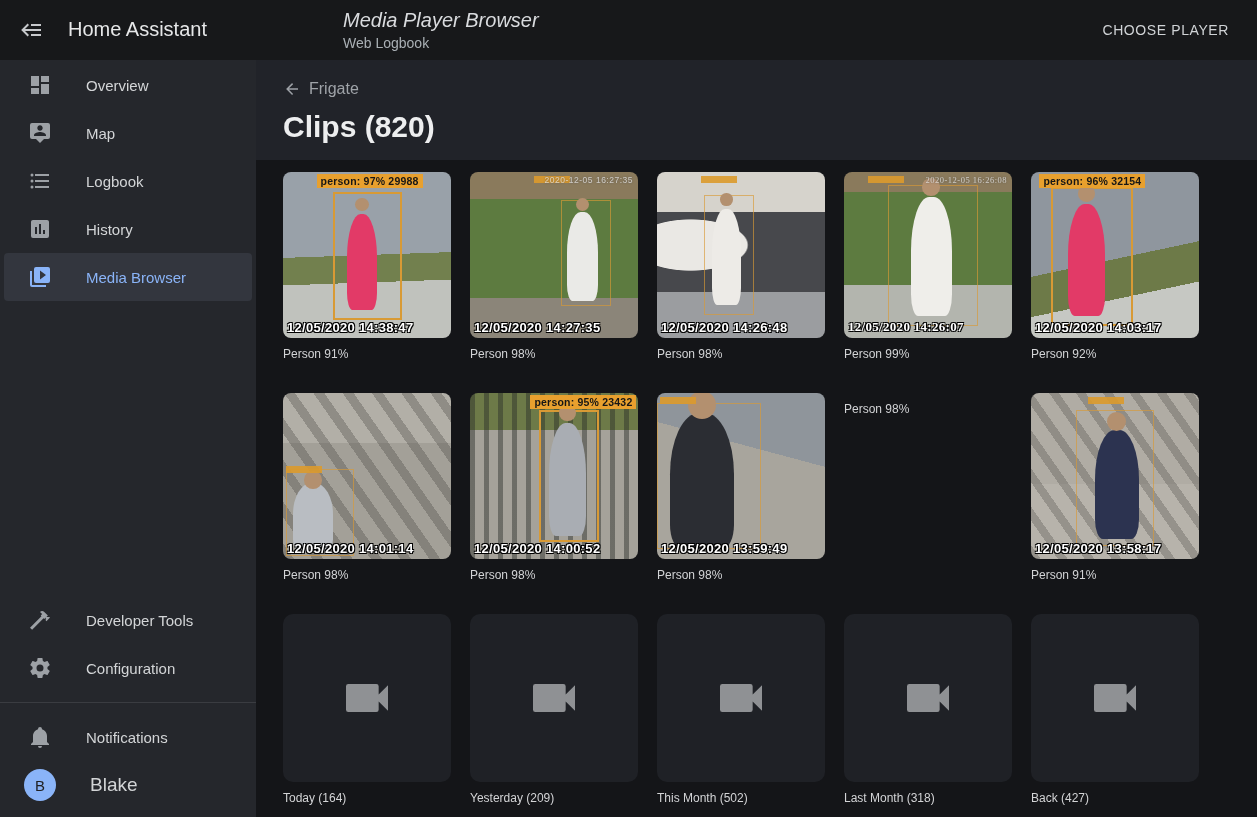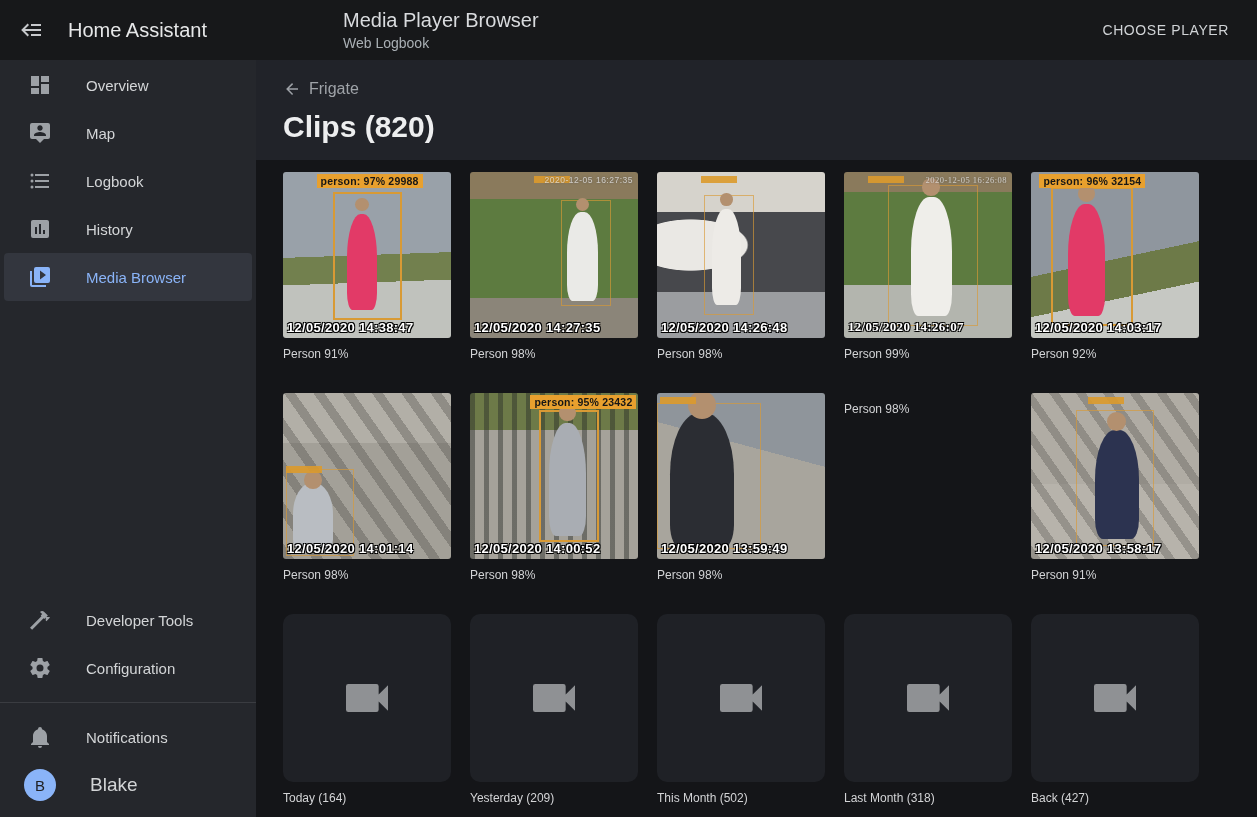--- a/index.html
+++ b/index.html
@@ -2,25 +2,25 @@
 <html><head>
 <meta charset="utf-8">
 <style>
   * { box-sizing: border-box; margin: 0; padding: 0; }
   html,body { width:1257px; height:817px; overflow:hidden; background:#141518;
     font-family:"Liberation Sans", sans-serif; -webkit-font-smoothing:antialiased; }
 
   
   .appbar { position:absolute; left:0; top:0; width:1257px; height:60px;
     background:#17181a; display:flex; align-items:center; z-index:5; }
-  .appbar-left { width:256px; display:flex; align-items:center; gap:24px; padding-left:20px; flex:none; }
+  .appbar-left { width:256px; display:flex; align-items:flex-start; gap:24px; padding-left:20px; flex:none; }
   .menu-btn { width:24px; height:24px; cursor:pointer; flex:none; }
   .app-name { font-size:20px; color:#e6e7e8; font-weight:400; white-space:nowrap; }
   .title-block { margin-left:87px; }
-  .title-main { font-size:20px; color:#d9dbde; font-weight:400; }
+  .title-main { font-size:20px; color:#d9dbde; font-weight:400;font-style:italic; }
   .title-sub { font-size:14px; color:#aab0b5; margin-top:3px; }
   .choose-player { margin-left:auto; margin-right:20px; font-size:14px; font-weight:500;
     letter-spacing:.6px; color:#d0d3d6; cursor:pointer; padding:8px 8px; }
 
   
   .sidebar { position:absolute; left:0; top:60px; width:256px; height:757px;
     background:#25272c; display:flex; flex-direction:column; z-index:4; }
   .nav { padding-top:1px; }
   .nav-item { height:48px; display:flex; align-items:center; gap:34px;
     padding-left:24px; margin:0 4px; border-radius:4px; cursor:pointer; }
@@ -42,21 +42,21 @@
   .content { position:absolute; left:256px; top:60px; width:1001px; height:757px; }
   .content-header { height:100px; background:#212329; padding:20px 0 0 27px; }
   .breadcrumb { display:flex; align-items:center; gap:8px; cursor:pointer; width:max-content; }
   .breadcrumb svg { width:18px; height:18px; fill:#9da1a6; }
   .breadcrumb .lbl { font-size:16px; color:#9fa3a8; }
   .page-title { margin-top:12px; font-size:30px; font-weight:700; color:#edeeef; }
 
   .content-body { padding:12px 0 0 27px; background:#141518; height:657px; }
   .grid { display:grid; grid-template-columns:repeat(5,168px); column-gap:19px; }
   .cell { margin-bottom:27px; }
-  .thumb { position:relative; width:168px; height:166px; border-radius:3px;
+  .thumb { position:relative; width:168px; height:166px; border-radius:8px;
     overflow:hidden; cursor:pointer; background:#202227; }
   .caption { margin-top:9px; font-size:12px; color:#d3d4d6; height:19px; }
 
   
   .bbox { position:absolute; border:2px solid #d89a35; }
   .bbox.faint { border-width:1px; opacity:.65; }
   .det-label { position:absolute; top:2px; background:#e8a02e; color:#161616;
     font-weight:700; font-size:10.5px; letter-spacing:.2px; padding:1px 4px; white-space:nowrap; }
   .mini-label { position:absolute; top:4px; width:36px; height:7px; background:rgba(219,154,44,.9); }
   .cam-stamp { position:absolute; top:3px; right:5px; font-size:8.5px; color:rgba(255,255,255,.65);

